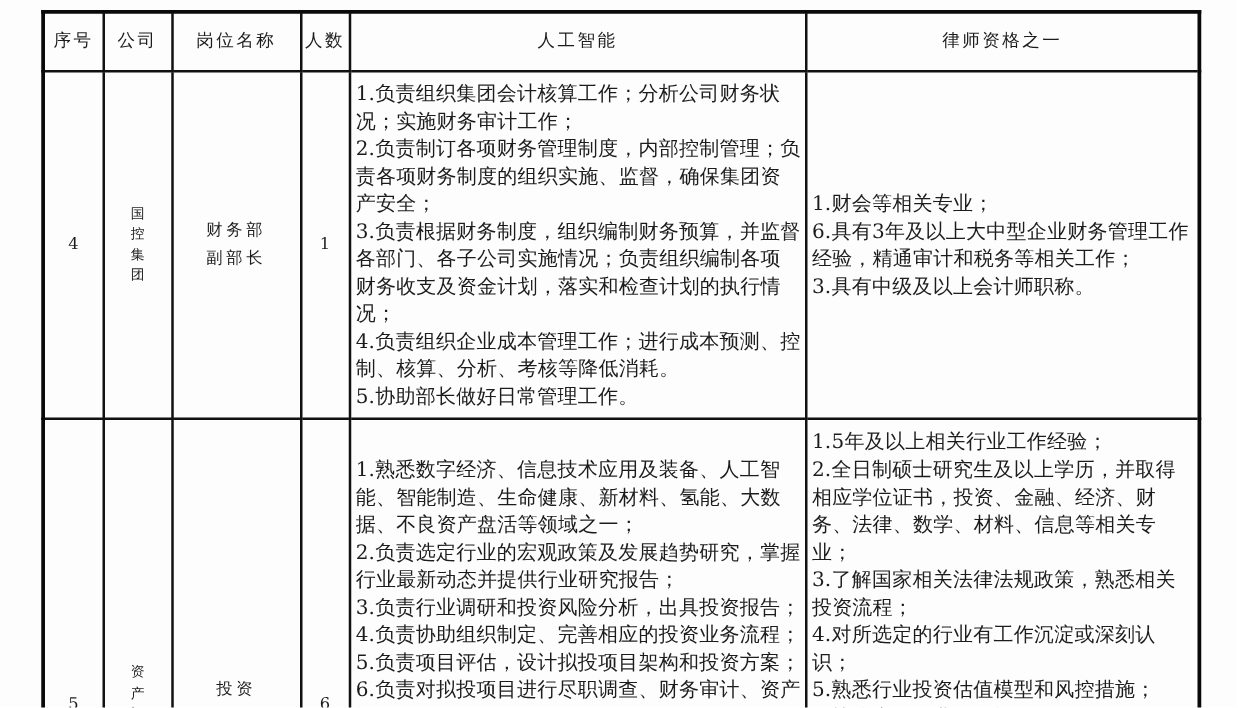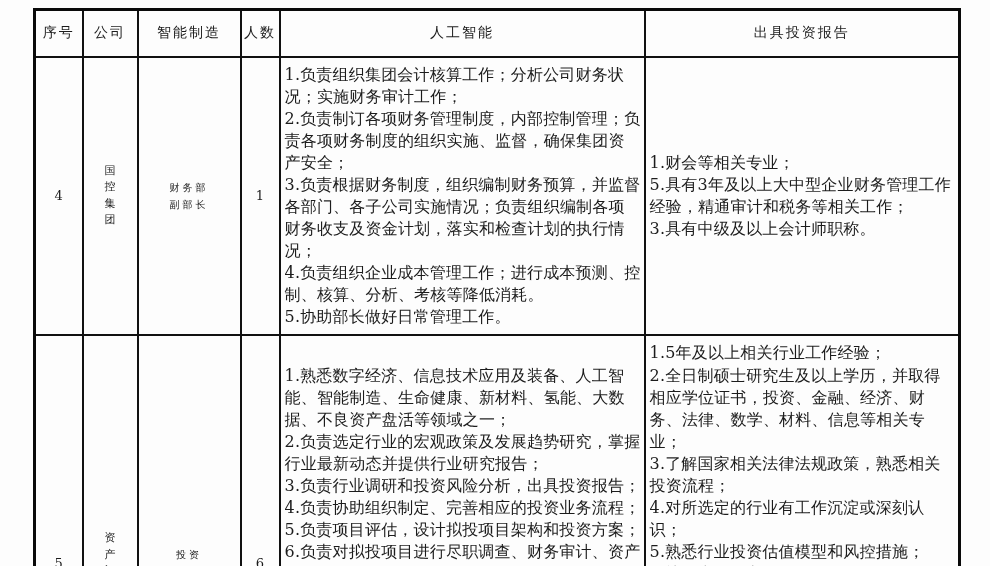--- a/index.html
+++ b/index.html
@@ -64,64 +64,65 @@
     width: 1.1em;
     word-break: break-all;
     line-height: 1.5;
     font-size: 11px;
     text-align: center;
   }
   .stacked {
     white-space: pre-line;
     letter-spacing: 3px;
     line-height: 1.7;
-    font-size: 10px;
+    font-size: 13px;
+    font-family: Liberation Mono, monospace;
   }
 </style>
 </head>
 <body>
 
 <div class="canvas">
   <table class="recruit">
     <colgroup>
       <col style="width:48px">
       <col style="width:55px">
       <col style="width:103px">
       <col style="width:39px">
       <col style="width:365px">
       <col style="width:315px">
     </colgroup>
     <thead>
       <tr>
         <th>序号</th>
         <th>公司</th>
-        <th>智能制造</th>
+        <th>岗位名称</th>
         <th>人数</th>
         <th>人工智能</th>
-        <th>出具投资报告</th>
+        <th>律师资格之一</th>
       </tr>
     </thead>
     <tbody>
       <tr class="row-a">
         <td class="center">4</td>
         <td class="center">
           <span class="vtext">国控集团</span>
         </td>
         <td class="center">
           <span class="stacked">财务部
 副部长</span>
         </td>
         <td class="center">1</td>
         <td class="longtext">1.负责组织集团会计核算工作；分析公司财务状况；实施财务审计工作；
 2.负责制订各项财务管理制度，内部控制管理；负责各项财务制度的组织实施、监督，确保集团资产安全；
 3.负责根据财务制度，组织编制财务预算，并监督各部门、各子公司实施情况；负责组织编制各项财务收支及资金计划，落实和检查计划的执行情况；
 4.负责组织企业成本管理工作；进行成本预测、控制、核算、分析、考核等降低消耗。
 5.协助部长做好日常管理工作。</td>
         <td class="longtext">1.财会等相关专业；
-5.具有3年及以上大中型企业财务管理工作经验，精通审计和税务等相关工作；
+6.具有3年及以上大中型企业财务管理工作经验，精通审计和税务等相关工作；
 3.具有中级及以上会计师职称。</td>
       </tr>
       <tr class="row-b">
         <td class="center">5</td>
         <td class="center">
           <span class="vtext">资产评估</span>
         </td>
         <td class="center">
           <span class="stacked">投资
 总监</span>

